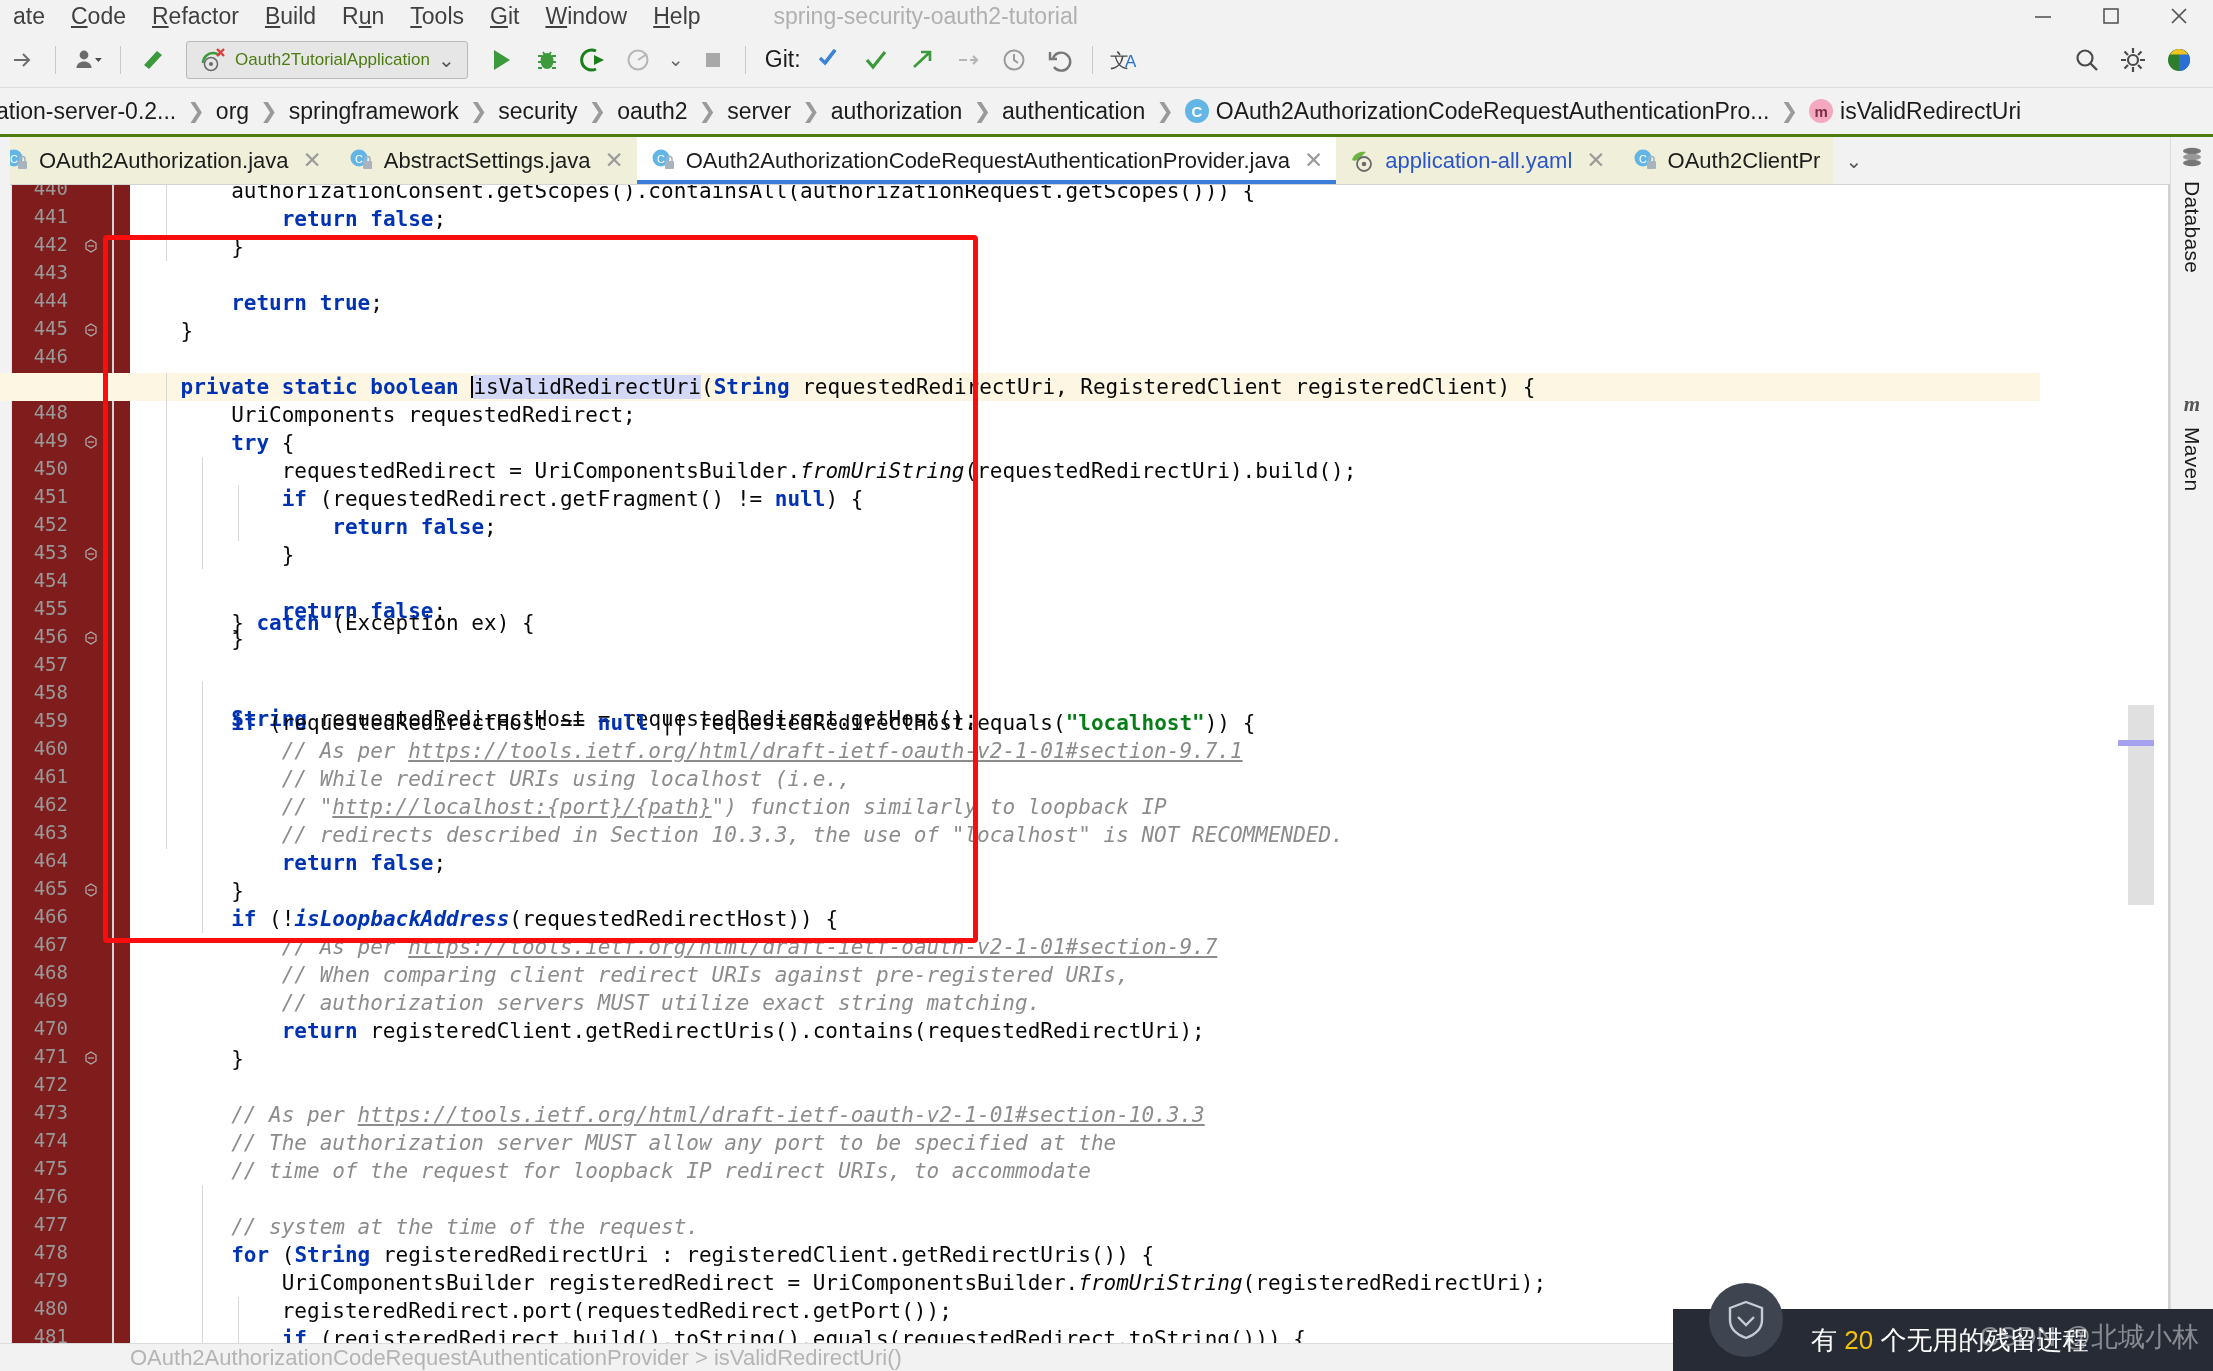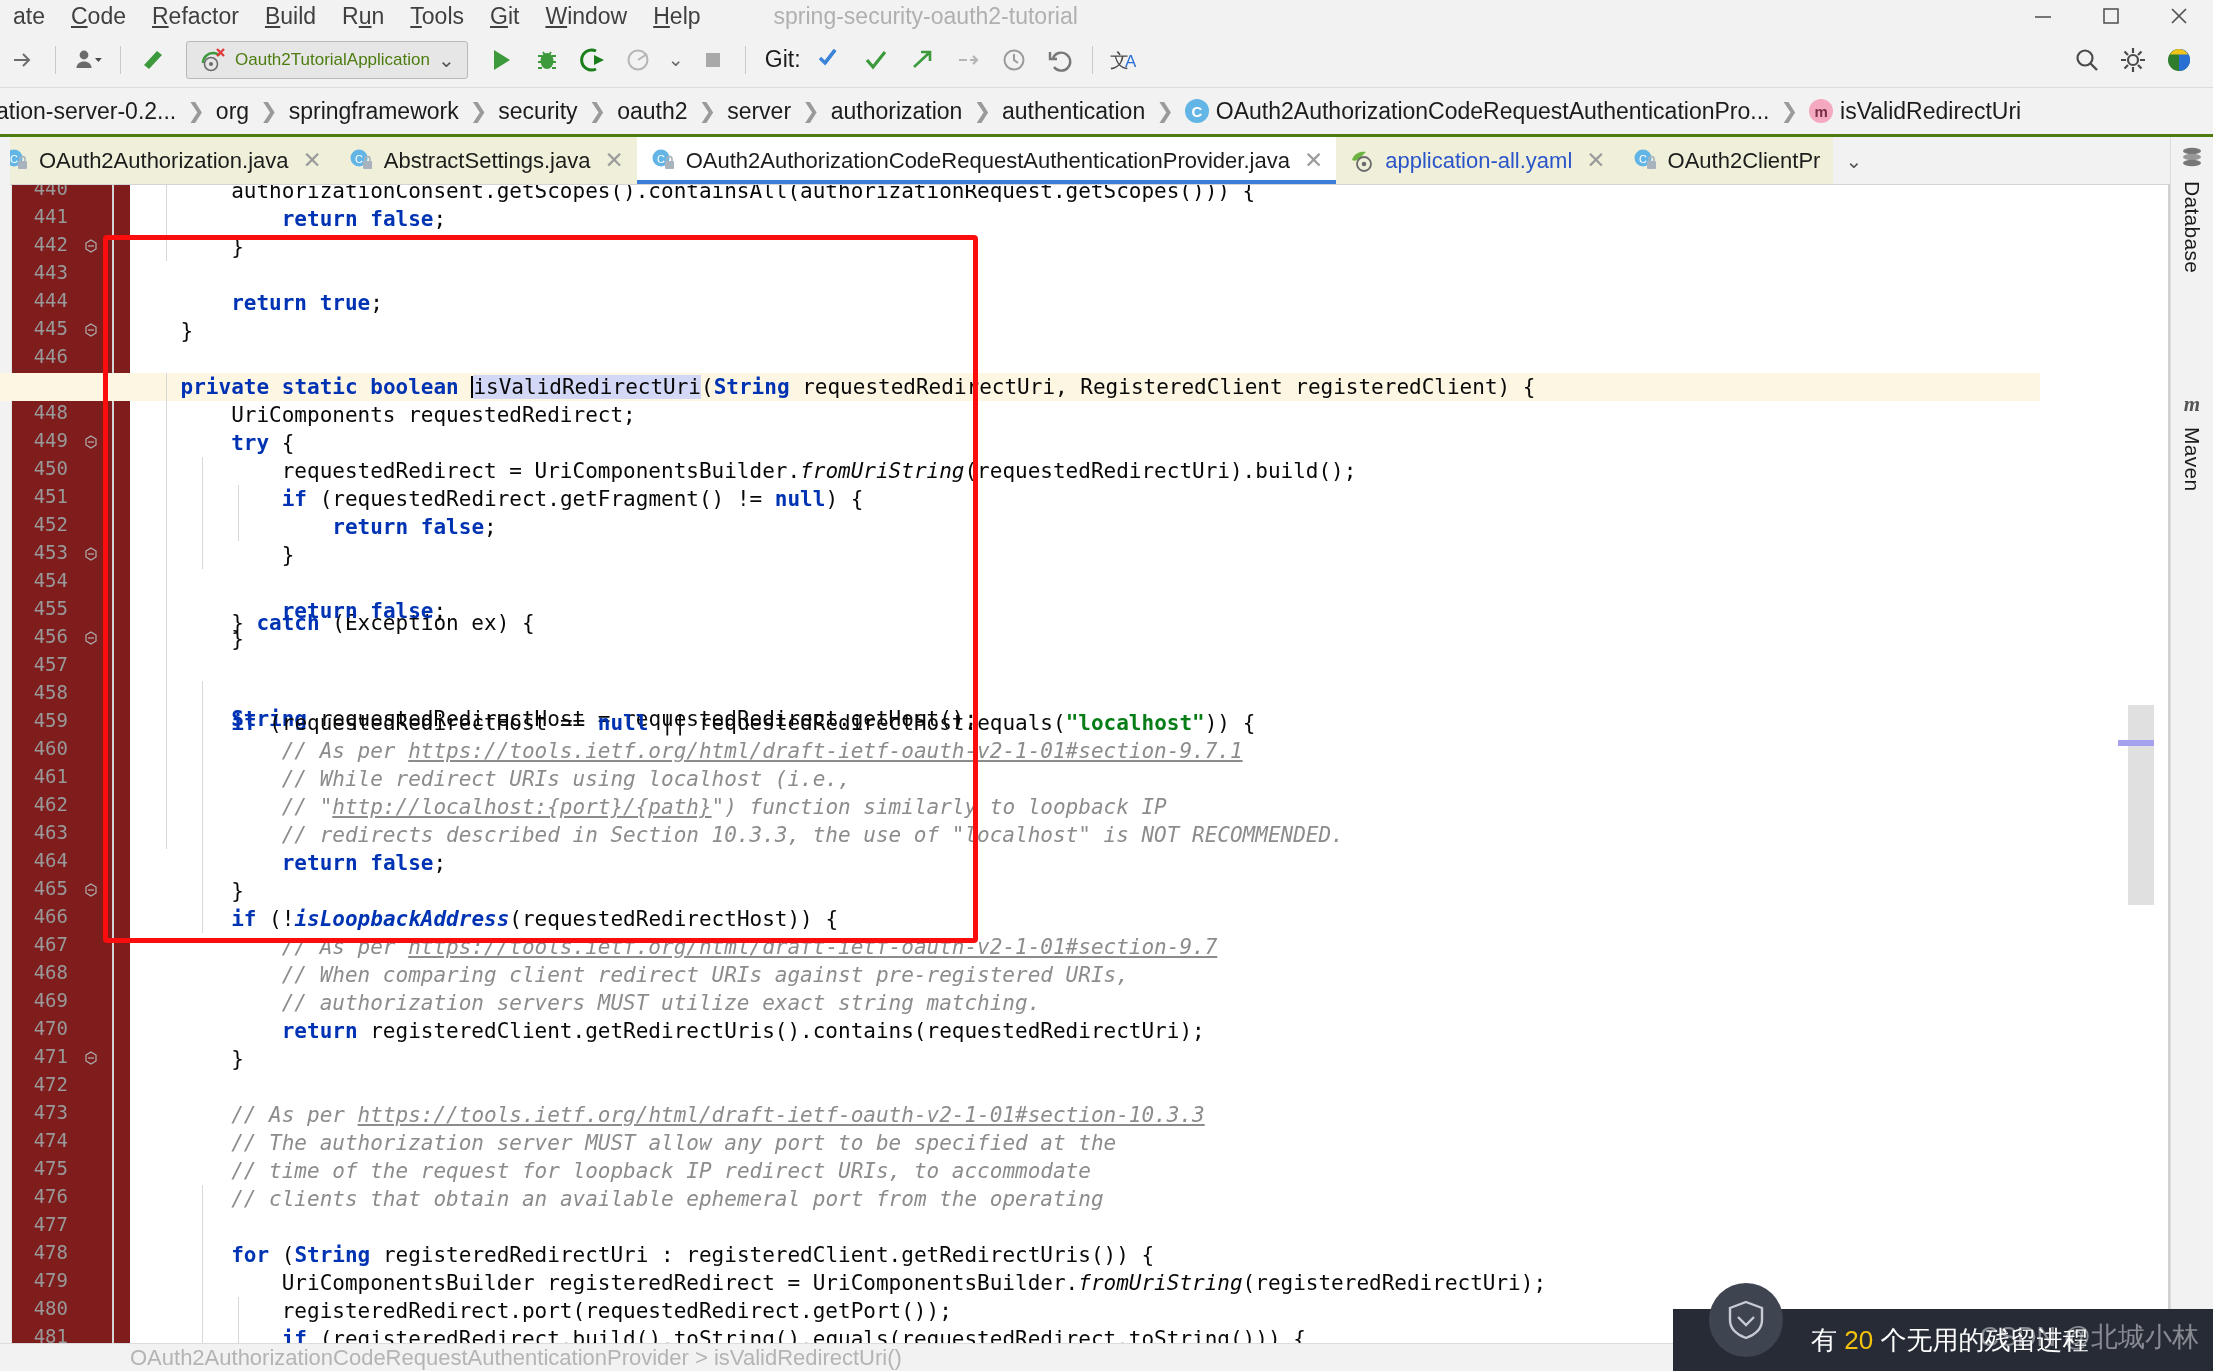--- a/index.html
+++ b/index.html
@@ -595,21 +595,21 @@
         <div class="code-line" style="top: 720px;">        <span class="kw">if</span> (!<span class="itlb">isLoopbackAddress</span>(requestedRedirectHost)) {</div>
         <div class="code-line" style="top: 748px;">            <span class="cmt">// As per </span><span class="lnk">https://tools.ietf.org/html/draft-ietf-oauth-v2-1-01#section-9.7</span><span class="cmt"></span></div>
         <div class="code-line" style="top: 776px;">            <span class="cmt">// When comparing client redirect URIs against pre-registered URIs,</span></div>
         <div class="code-line" style="top: 804px;">            <span class="cmt">// authorization servers MUST utilize exact string matching.</span></div>
         <div class="code-line" style="top: 832px;">            <span class="kw">return</span> registeredClient.getRedirectUris().contains(requestedRedirectUri);</div>
         <div class="code-line" style="top: 860px;">        }</div>
         <div class="code-line" style="top: 888px;"></div>
         <div class="code-line" style="top: 916px;">        <span class="cmt">// As per </span><span class="lnk">https://tools.ietf.org/html/draft-ietf-oauth-v2-1-01#section-10.3.3</span><span class="cmt"></span></div>
         <div class="code-line" style="top: 944px;">        <span class="cmt">// The authorization server MUST allow any port to be specified at the</span></div>
         <div class="code-line" style="top: 972px;">        <span class="cmt">// time of the request for loopback IP redirect URIs, to accommodate</span></div>
-        <div class="code-line" style="top: 1000px;">        <span class="cmt">// clients that obtain an available ephemeral port from the operating</span></div>
+        <div class="code-line" style="top: 1028px;">        <span class="cmt">// system at the time of the request.</span></div>
         <div class="code-line" style="top: 1056px;">        <span class="kw">for</span> (<span class="kw">String</span> registeredRedirectUri : registeredClient.getRedirectUris()) {</div>
         <div class="code-line" style="top: 1084px;">            UriComponentsBuilder registeredRedirect = UriComponentsBuilder.<span class="itl">fromUriString</span>(registeredRedirectUri);</div>
         <div class="code-line" style="top: 1112px;">            registeredRedirect.port(requestedRedirect.getPort());</div>
         <div class="code-line" style="top: 1140px;">            <span class="kw">if</span> (registeredRedirect.build().toString().equals(requestedRedirect.toString())) {</div>
         <div class="code-line" style="top: 1168px;">                <span class="kw">return</span> <span class="kw">true</span>;</div>
         <div class="code-line" style="top: 1308px;"></div>
         <div class="indent-guide" style="left: 36px; top: -8px; height: 84px;"></div>
         <div class="indent-guide" style="left: 36px; top: 188px; height: 476px;"></div>
         <div class="indent-guide" style="left: 72px; top: 272px; height: 112px;"></div>
         <div class="indent-guide" style="left: 108px; top: 300px; height: 56px;"></div>

